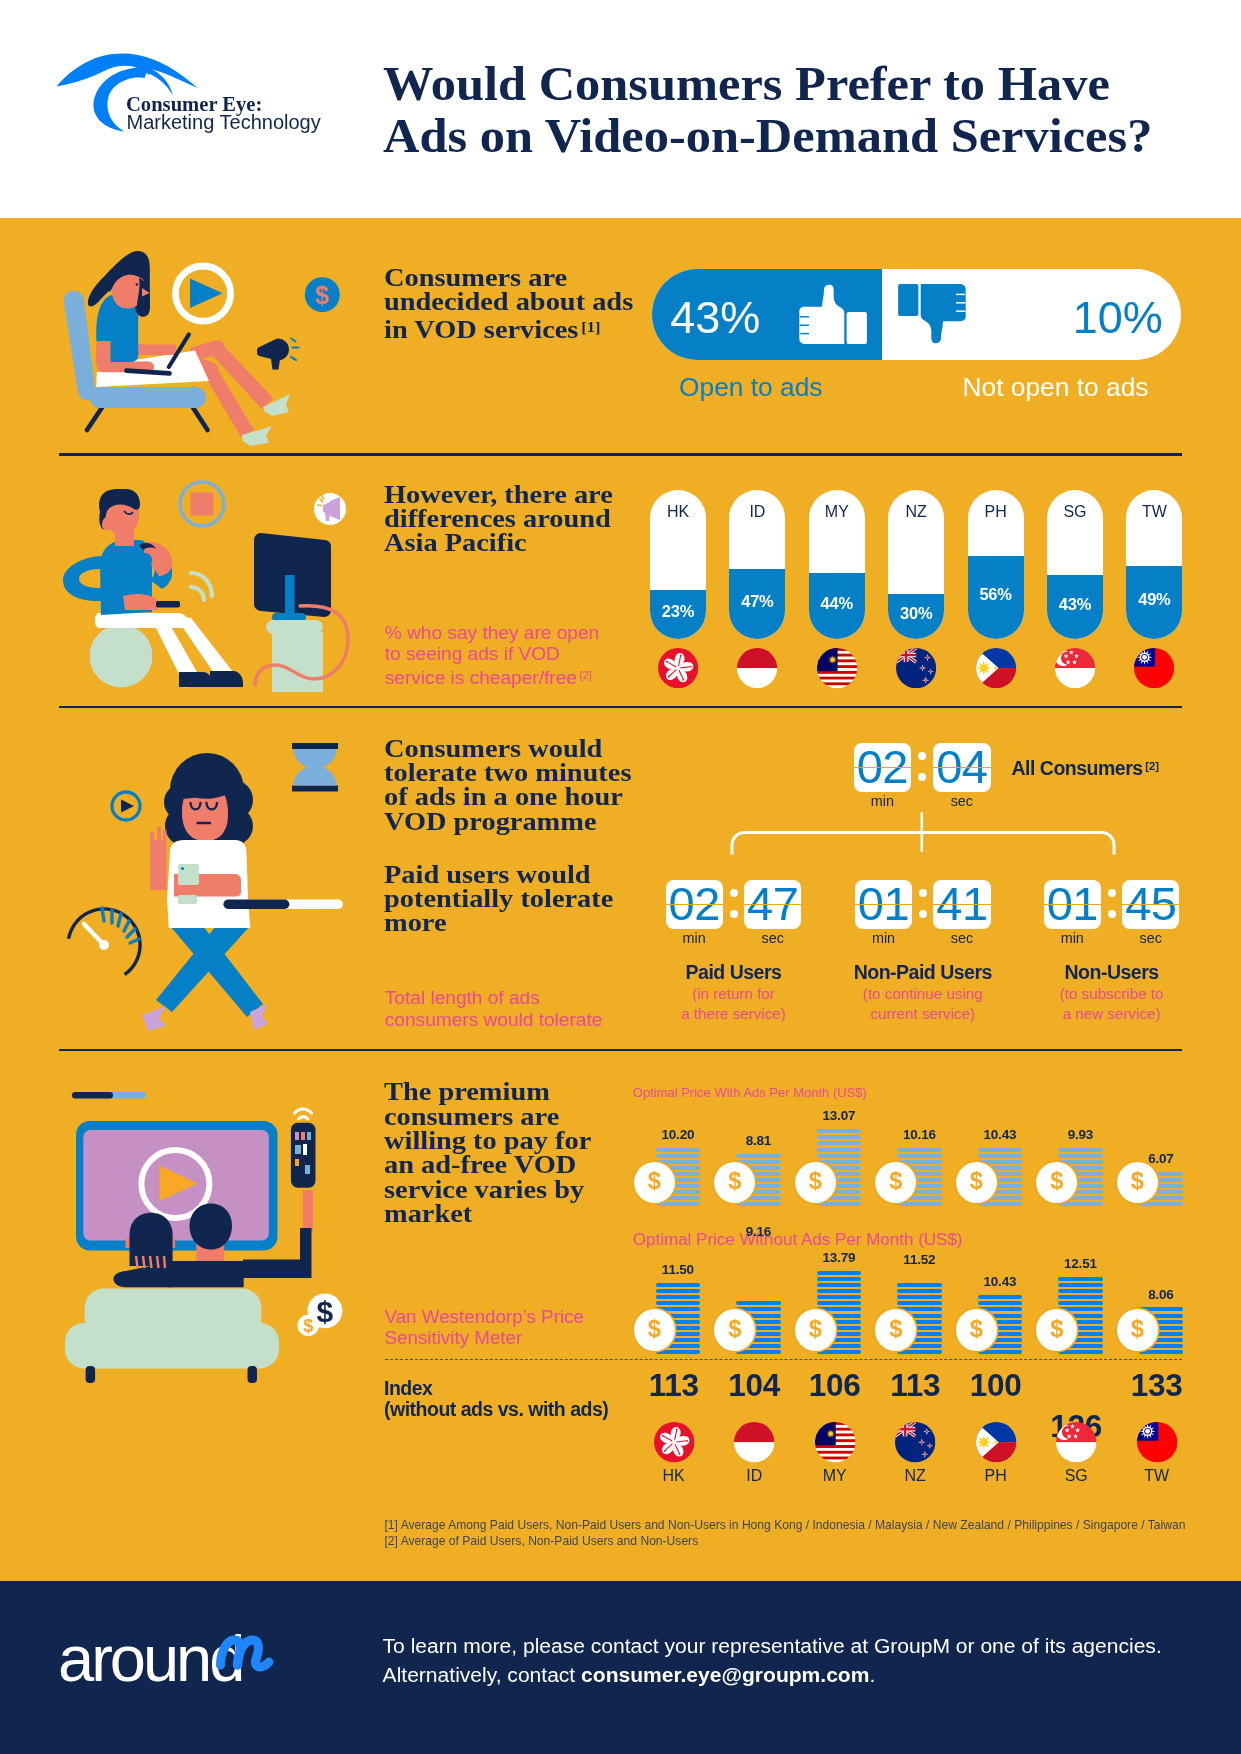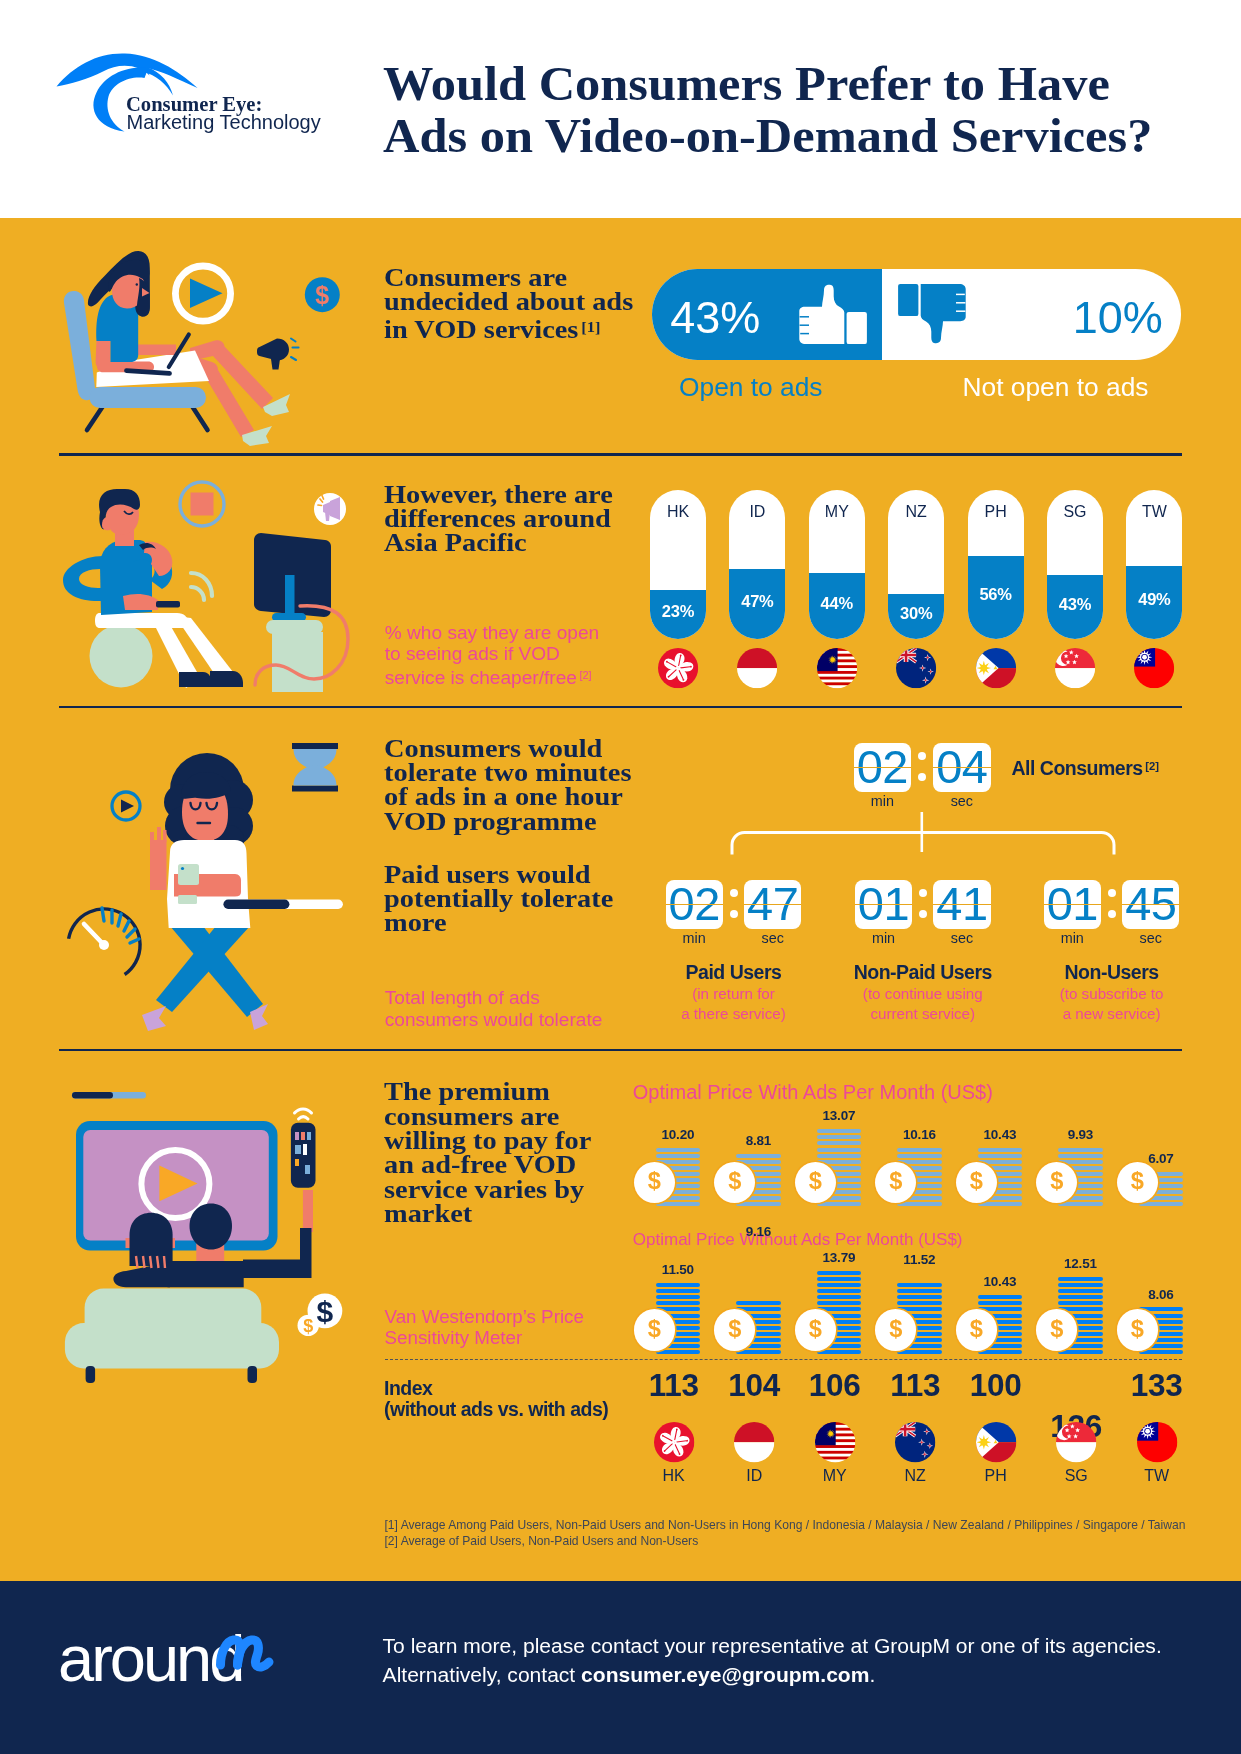--- a/index.html
+++ b/index.html
@@ -658,21 +658,21 @@
 <span>consumers are</span>
 <span>willing to pay for</span>
 <span>an ad-free VOD</span>
 <span>service varies by</span>
 <span>market</span></div>
 <div class="sans" style="left:384.5px;top:1305.73px;font-size:18.8px;line-height:21.3px"><span>Van Westendorp’s Price</span>
 <span>Sensitivity Meter</span></div>
 <div class="a" style="left:384.8px;top:1358.6px;width:797.5px;height:0;border-top:1.6px dashed #50535A"></div>
 <div class="bsans" style="left:384px;top:1377.99px;font-size:19.5px;line-height:20.9px"><span>Index</span>
 <span>(without ads vs. with ads)</span></div>
-<div class="sans" style="left:632.8px;top:1083.81px;font-size:20px;line-height:17px">Optimal Price With Ads Per Month (US$)</div>
+<div class="sans" style="left:632.8px;top:1083.81px;font-size:13px;line-height:17px">Optimal Price With Ads Per Month (US$)</div>
 <div class="sans" style="left:632.8px;top:1230.71px;font-size:17px;line-height:17px">Optimal Price Without Ads Per Month (US$)</div>
 <div class="stackbar" style="left:655.50px;top:1202.40px;width:44.6px;background:#7BAFDB"></div>
 <div class="stackbar" style="left:655.50px;top:1196.30px;width:44.6px;background:#7BAFDB"></div>
 <div class="stackbar" style="left:655.50px;top:1190.20px;width:44.6px;background:#7BAFDB"></div>
 <div class="stackbar" style="left:655.50px;top:1184.10px;width:44.6px;background:#7BAFDB"></div>
 <div class="stackbar" style="left:655.50px;top:1178.00px;width:44.6px;background:#7BAFDB"></div>
 <div class="stackbar" style="left:655.50px;top:1171.90px;width:44.6px;background:#7BAFDB"></div>
 <div class="stackbar" style="left:655.50px;top:1165.80px;width:44.6px;background:#7BAFDB"></div>
 <div class="stackbar" style="left:655.50px;top:1159.70px;width:44.6px;background:#7BAFDB"></div>
 <div class="stackbar" style="left:655.50px;top:1153.60px;width:44.6px;background:#7BAFDB"></div>

